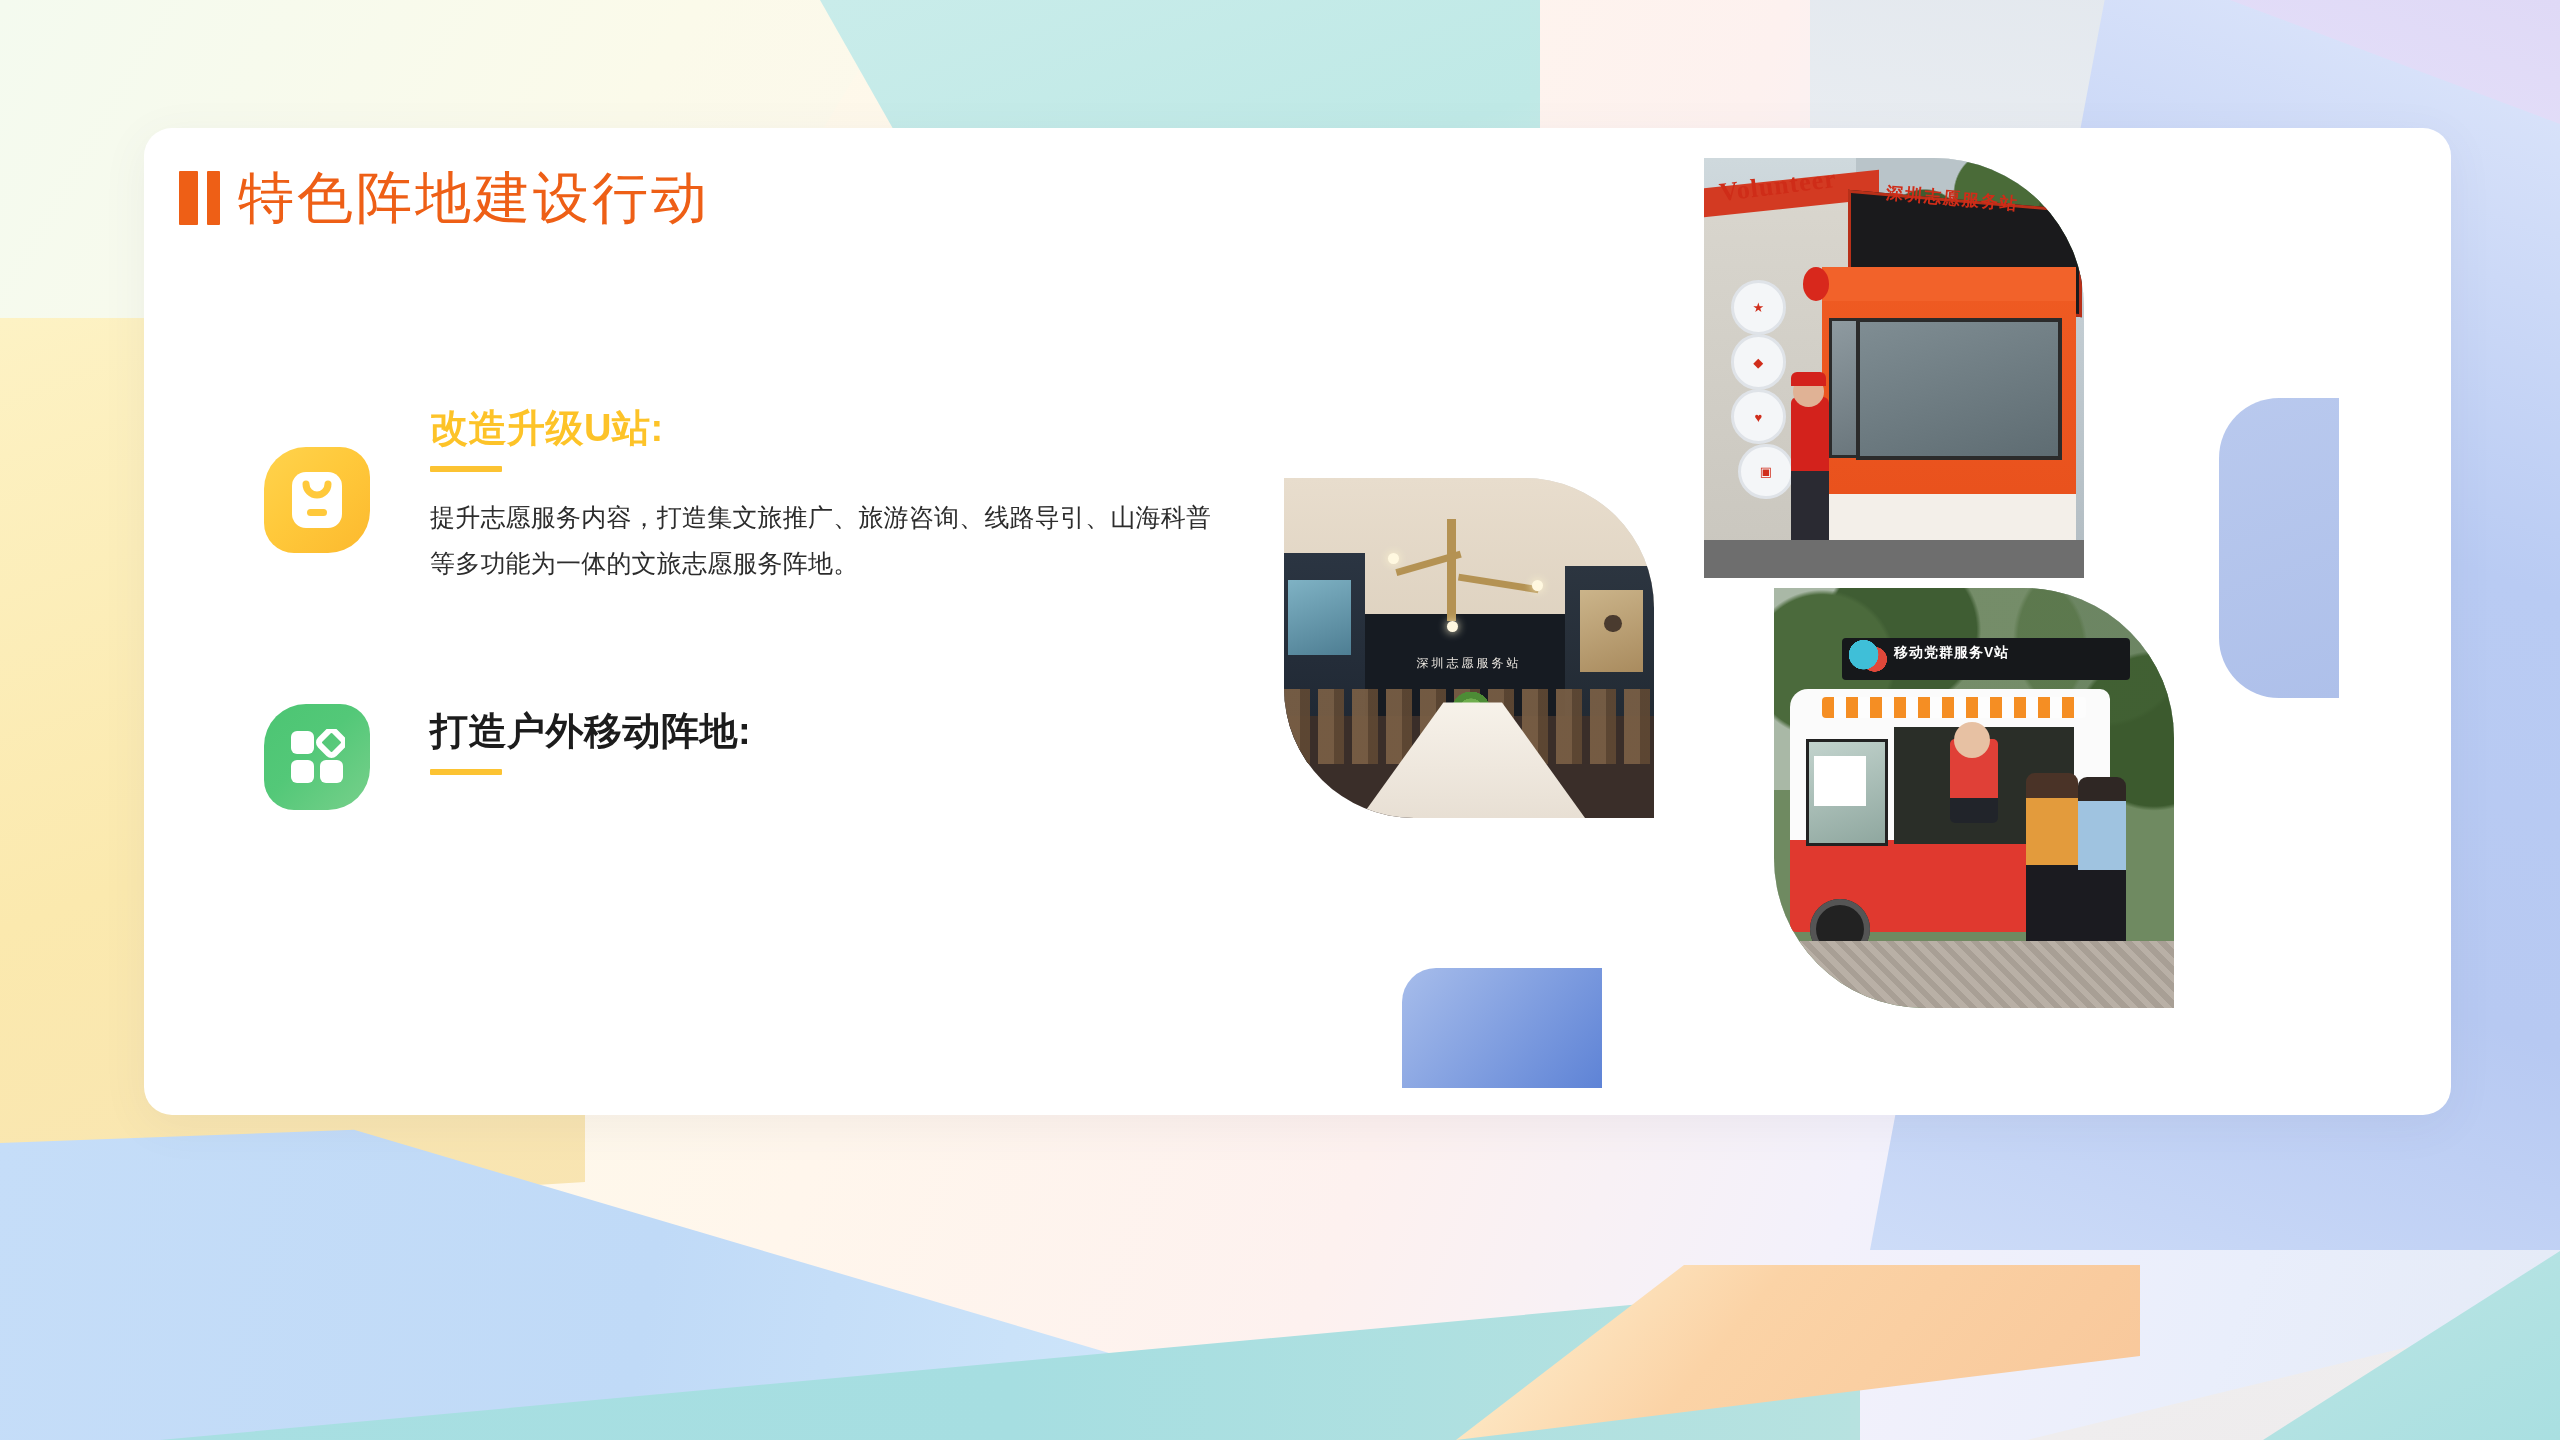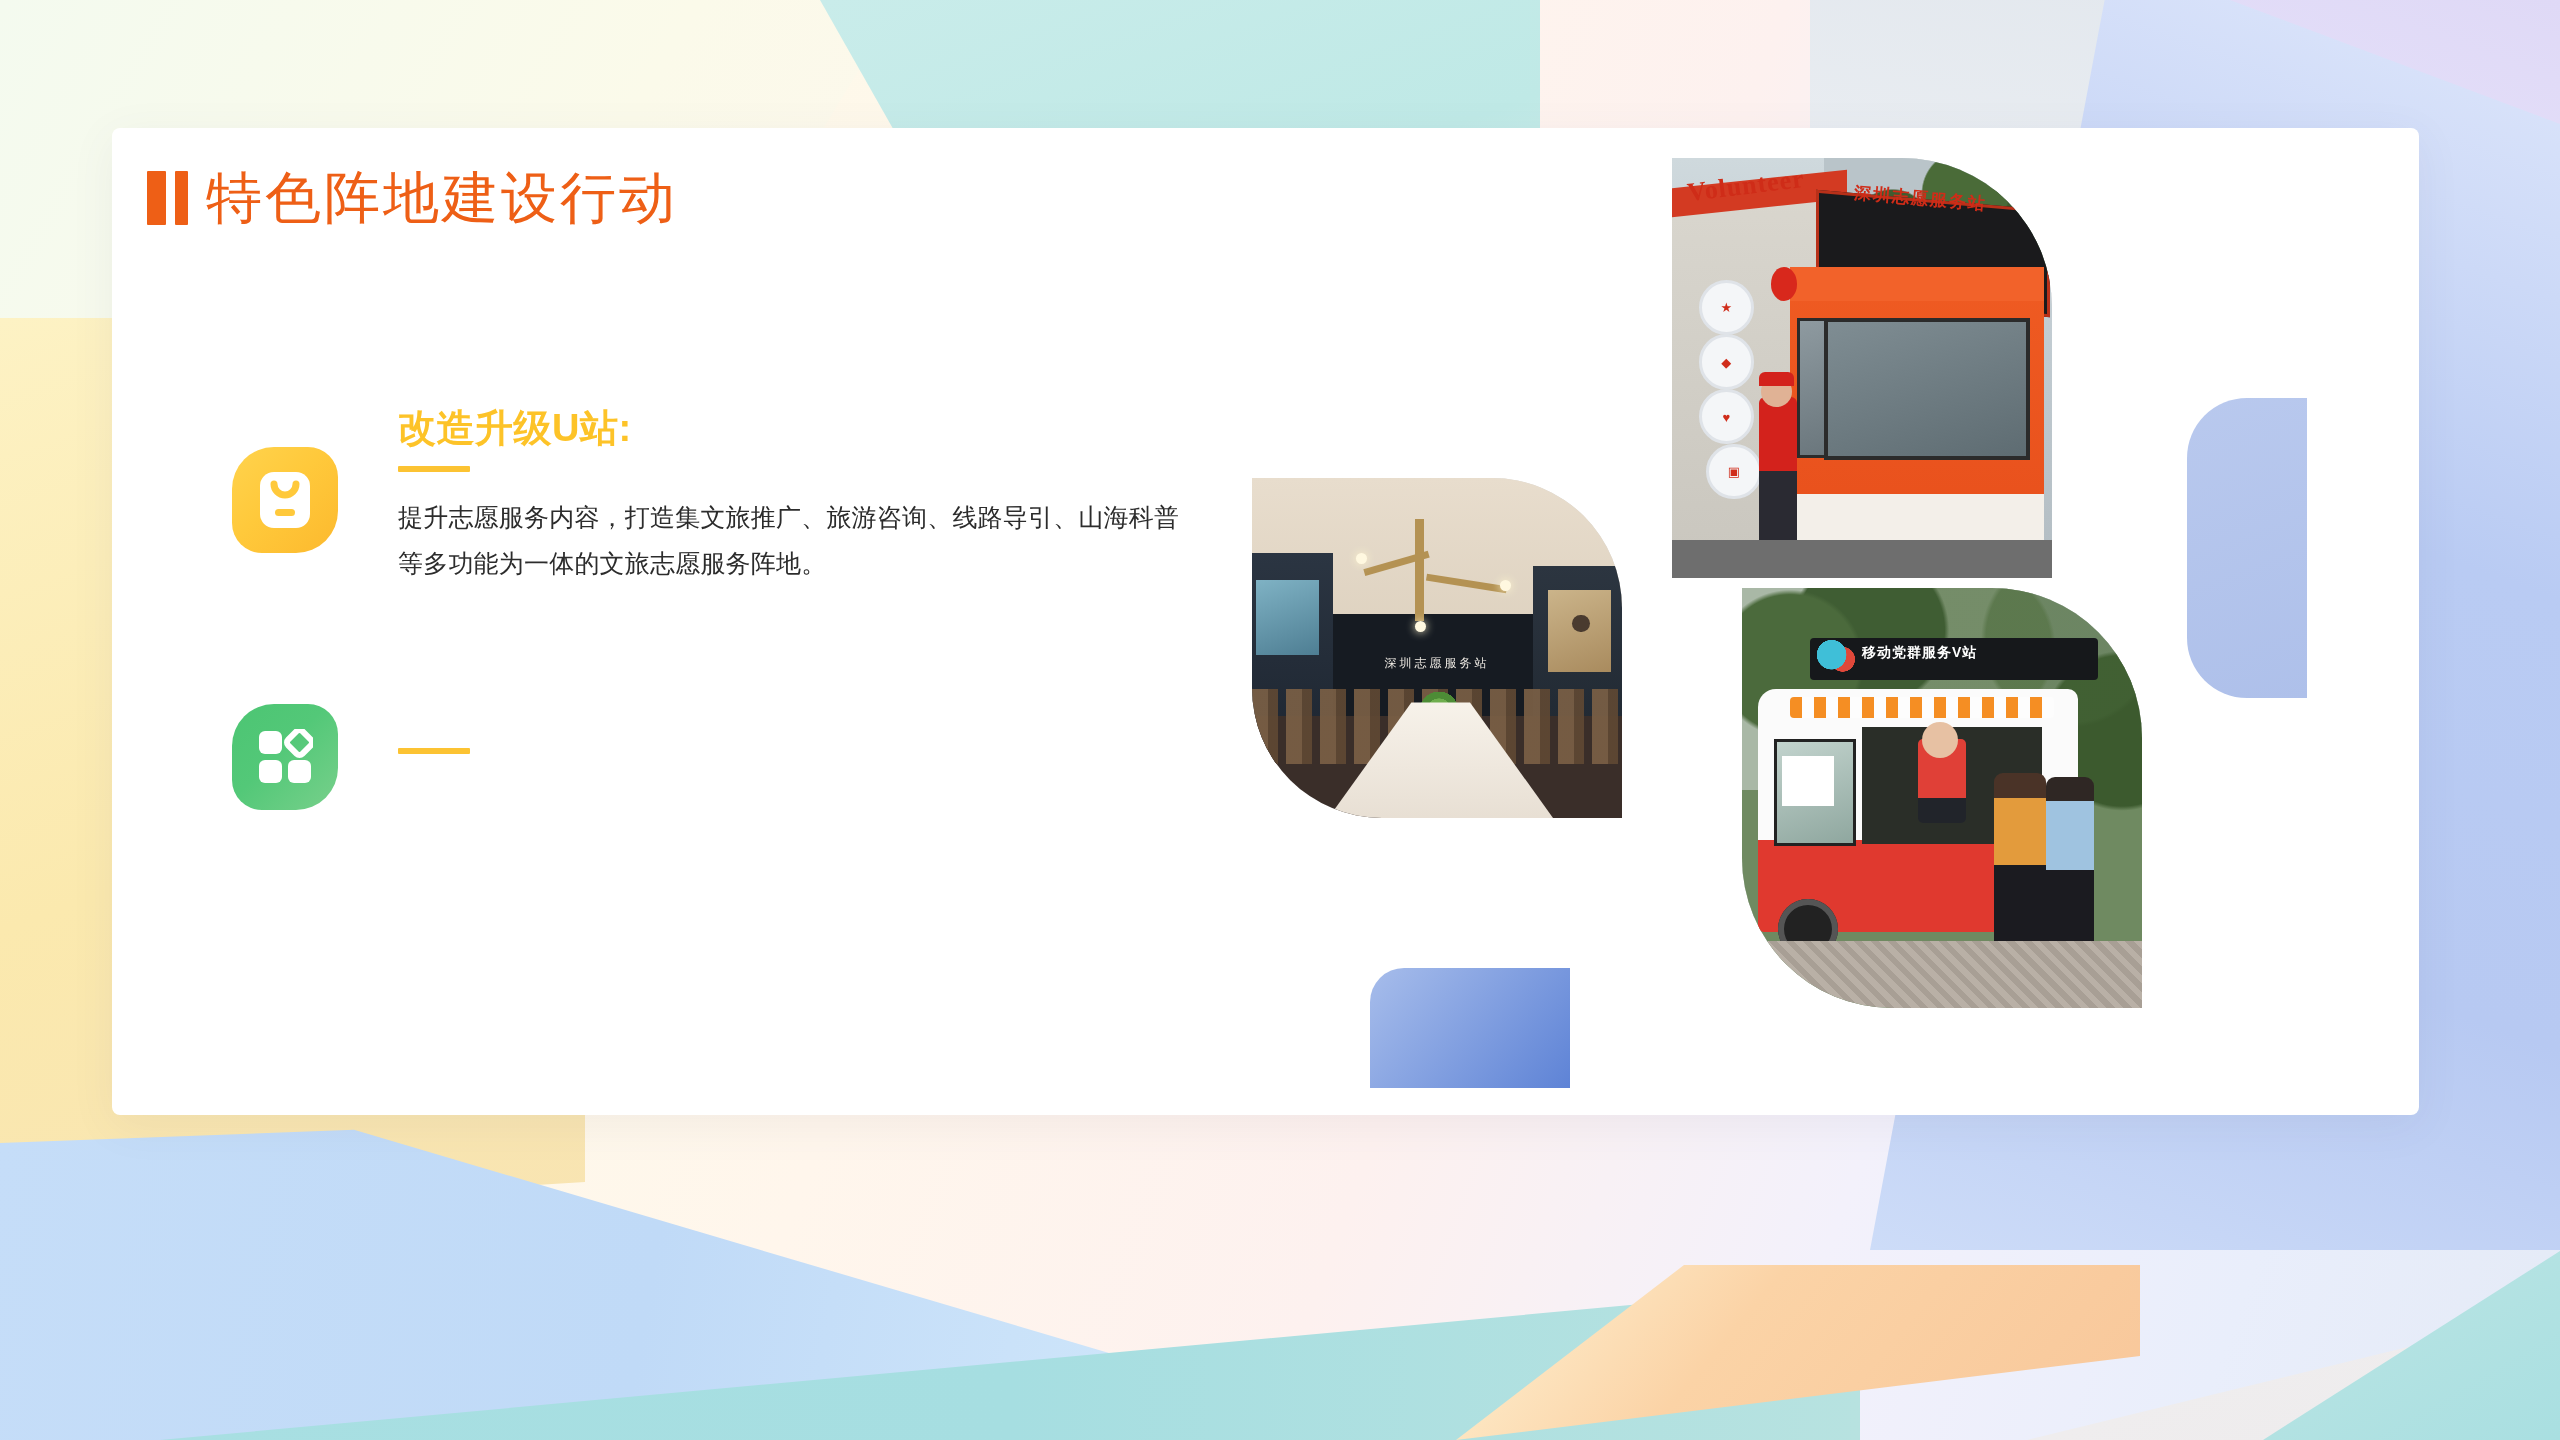--- a/index.html
+++ b/index.html
@@ -43,22 +43,22 @@
       clip-path:polygon(10% 100%,40% 0,100% 0,100% 52%);}
   .bg-grey-bottom{bottom:0;right:0;width:720px;height:210px;
       background:linear-gradient(160deg,#f2f0f1,#edebec);
       clip-path:polygon(26% 100%,100% 38%,100% 100%);}
   .bg-teal-br{bottom:0;right:0;width:330px;height:210px;
       background:linear-gradient(150deg,#bfe6e4,#a9dfe1);
       clip-path:polygon(100% 10%,100% 100%,10% 100%);}
 
   
   #card{
-    position:absolute;left:112px;top:128px;width:2307px;height:987px;
-    background:#ffffff;border-radius:8px;z-index:2;
+    position:absolute;left:144px;top:128px;width:2307px;height:987px;
+    background:#ffffff;border-radius:28px;z-index:2;
     box-shadow:0 10px 46px rgba(80,90,120,.07);
   }
 
   
   #title-row{position:absolute;left:35px;top:42px;display:flex;align-items:center;gap:18px;}
   .bar-group{display:flex;gap:9px;}
   .bar{width:19px;height:54px;background:#ee5f16;border-radius:1px;}
   .bar.b2{width:13px;}
   #title-text{font-size:56px;color:#ee5f16;letter-spacing:3px;
       font-family:"Liberation Serif","DejaVu Serif",serif;line-height:1;}
@@ -265,20 +265,21 @@
         <svg width="56" height="56" viewBox="0 0 56 56" aria-hidden="true">
           <rect x="2" y="2" width="23" height="23" rx="6" fill="#ffffff"></rect>
           <rect x="31" y="31" width="23" height="23" rx="6" fill="#ffffff"></rect>
           <rect x="2" y="31" width="23" height="23" rx="6" fill="#ffffff"></rect>
           <g transform="translate(42.5,13.5) rotate(45)">
             <rect x="-10" y="-10" width="20" height="20" rx="4" fill="none" stroke="#ffffff" stroke-width="6"></rect>
           </g>
         </svg>
       </div>
       <div class="body">
+        <div class="head dark">打造户外移动阵地:</div>
         <div class="rule"></div>
       </div>
     </div>
 
 
   </div>
 
   <div id="collage">
 
     <div class="deco deco-blue-right"></div>

